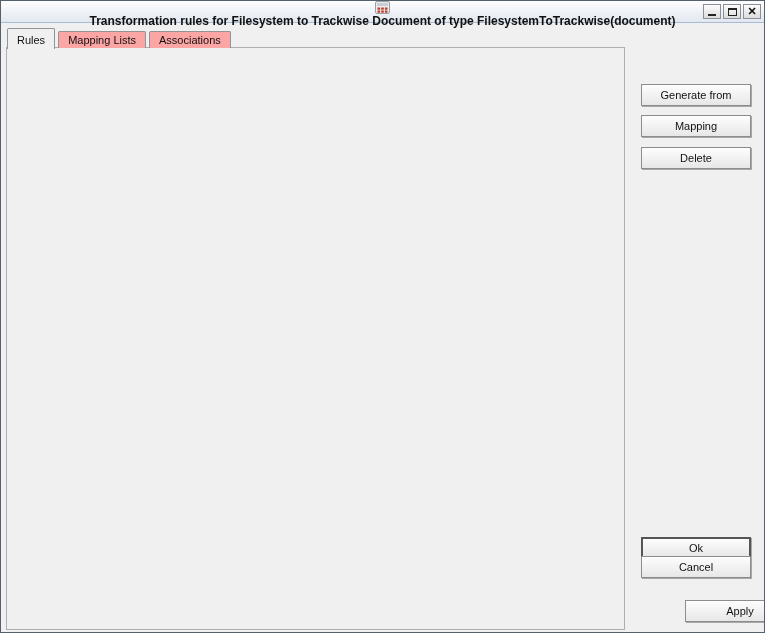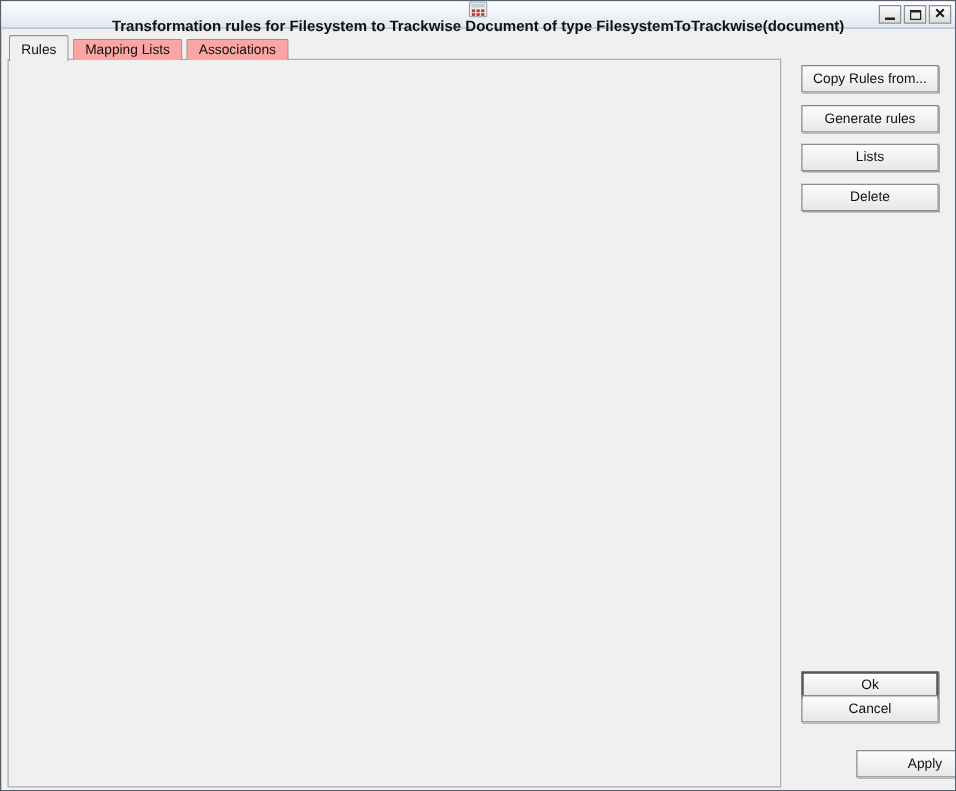--- a/index.html
+++ b/index.html
@@ -243,22 +243,21 @@
           <svg width="9" height="9" viewBox="0 0 10 10">
             <path d="M1.5 5 L4 7.5 L8.5 2" stroke="#1a1a1a" stroke-width="1.8" fill="none"></path>
           </svg>
         </div>
         <span class="step">#2</span>
         <span class="fn">GetValue('trackwise-approvers')</span>
       </div>
     </div>
   </div>
 
-  <button class="btn side-btn" style="top:51px;">Copy Rules from...</button>
-  <button class="btn side-btn" style="top:83px;">Generate rules</button>
-  <button class="btn side-btn" style="top:114px;">Lists</button>
+  <button class="btn side-btn" style="top:83px;">Generate from</button>
+  <button class="btn side-btn" style="top:114px;">Mapping</button>
   <button class="btn side-btn" style="top:146px;">Delete</button>
 
   <button class="btn side-btn ok-btn" style="top:536px;">Ok</button>
   <button class="btn side-btn" style="top:555px;">Cancel</button>
   <button class="btn side-btn" style="top:599px;margin-left:44px;">Apply</button>
 
 </div>
 
 </body></html>

